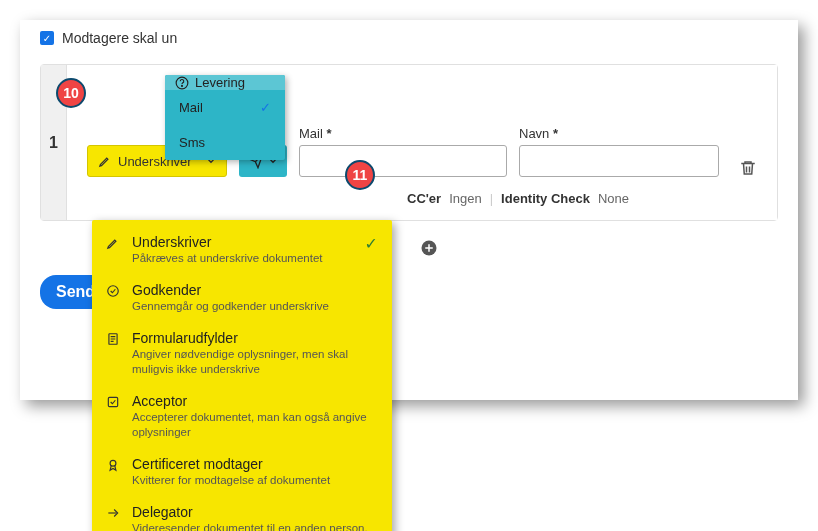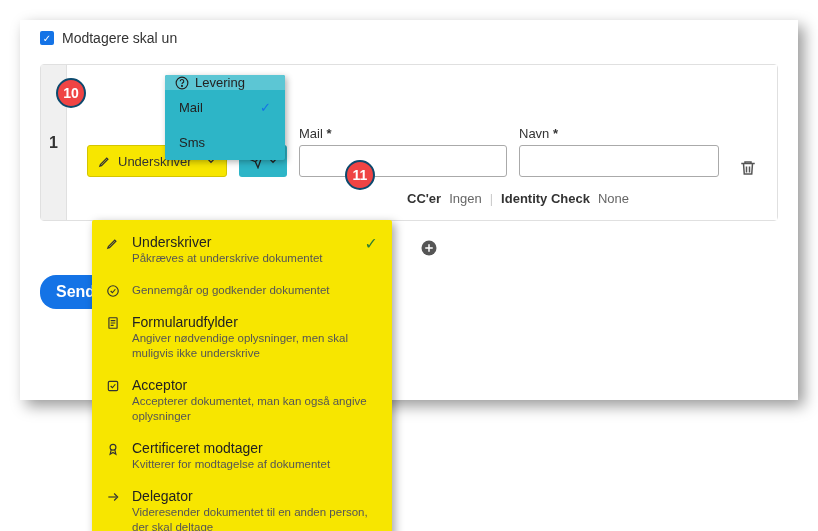--- a/index.html
+++ b/index.html
@@ -161,21 +161,22 @@
       <span class="chk">✓</span>
     </div>
     <div class="item">
       <span class="icn">
           <svg width="14" height="14" viewBox="0 0 24 24" fill="none" stroke="#333" stroke-width="2">
             <circle cx="12" cy="12" r="9"></circle>
             <path d="M8 12l3 3 5-6"></path>
           </svg>
         </span>
       <span class="txt">
-          <div class="desc">Gennemgår og godkender dokumentet</div>
+          <div class="title">Godkender</div>
+          <div class="desc">Gennemgår og godkender underskrive</div>
         </span>
     </div>
     <div class="item">
       <span class="icn">
           <svg width="14" height="14" viewBox="0 0 24 24" fill="none" stroke="#333" stroke-width="2">
             <rect x="5" y="3" width="14" height="18" rx="1"></rect>
             <path d="M8 8h8M8 12h8M8 16h5"></path>
           </svg>
         </span>
       <span class="txt">

